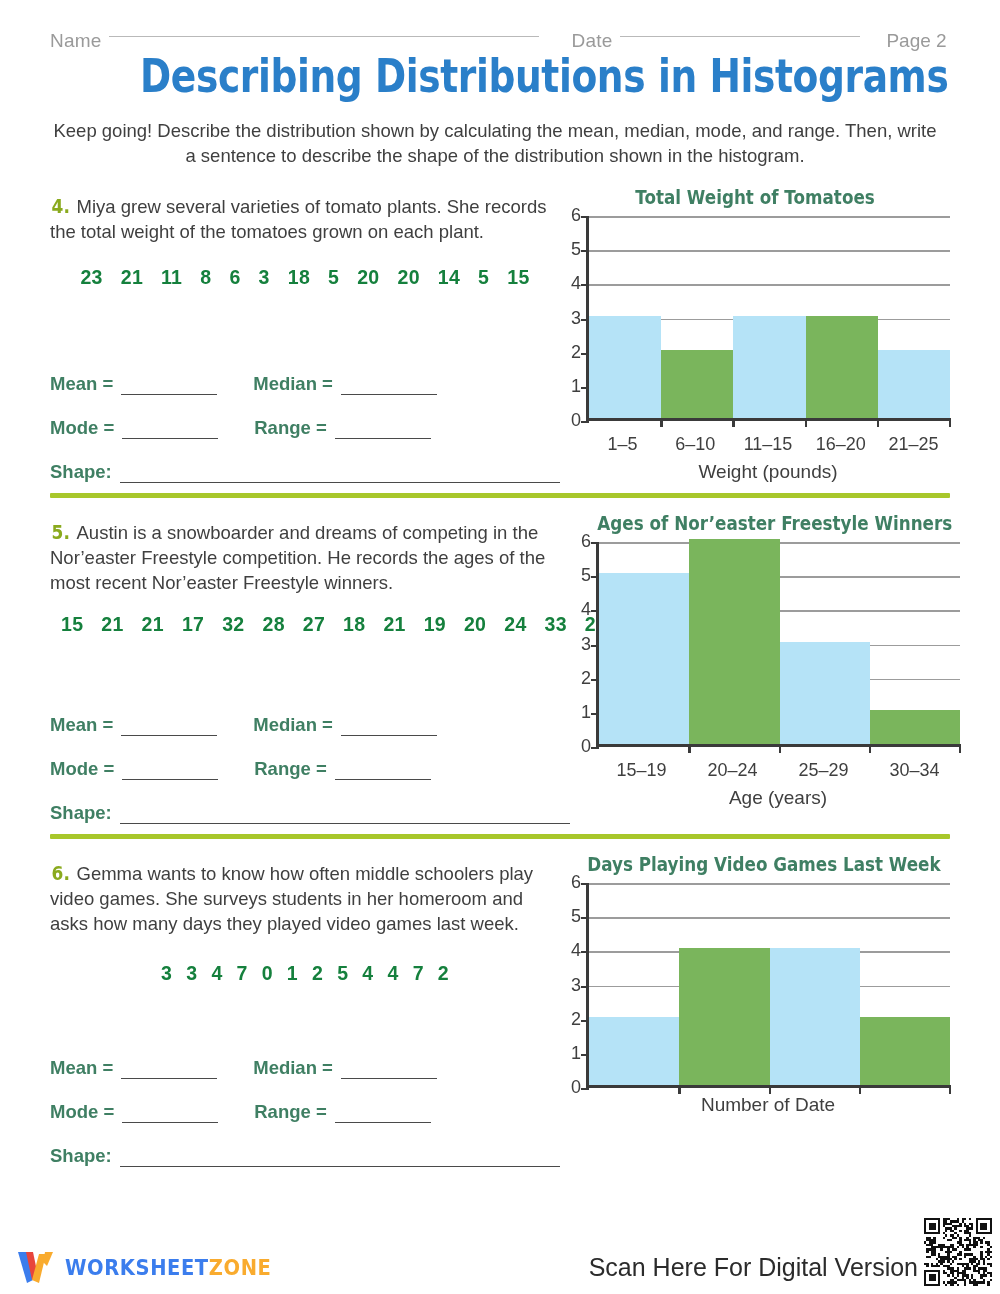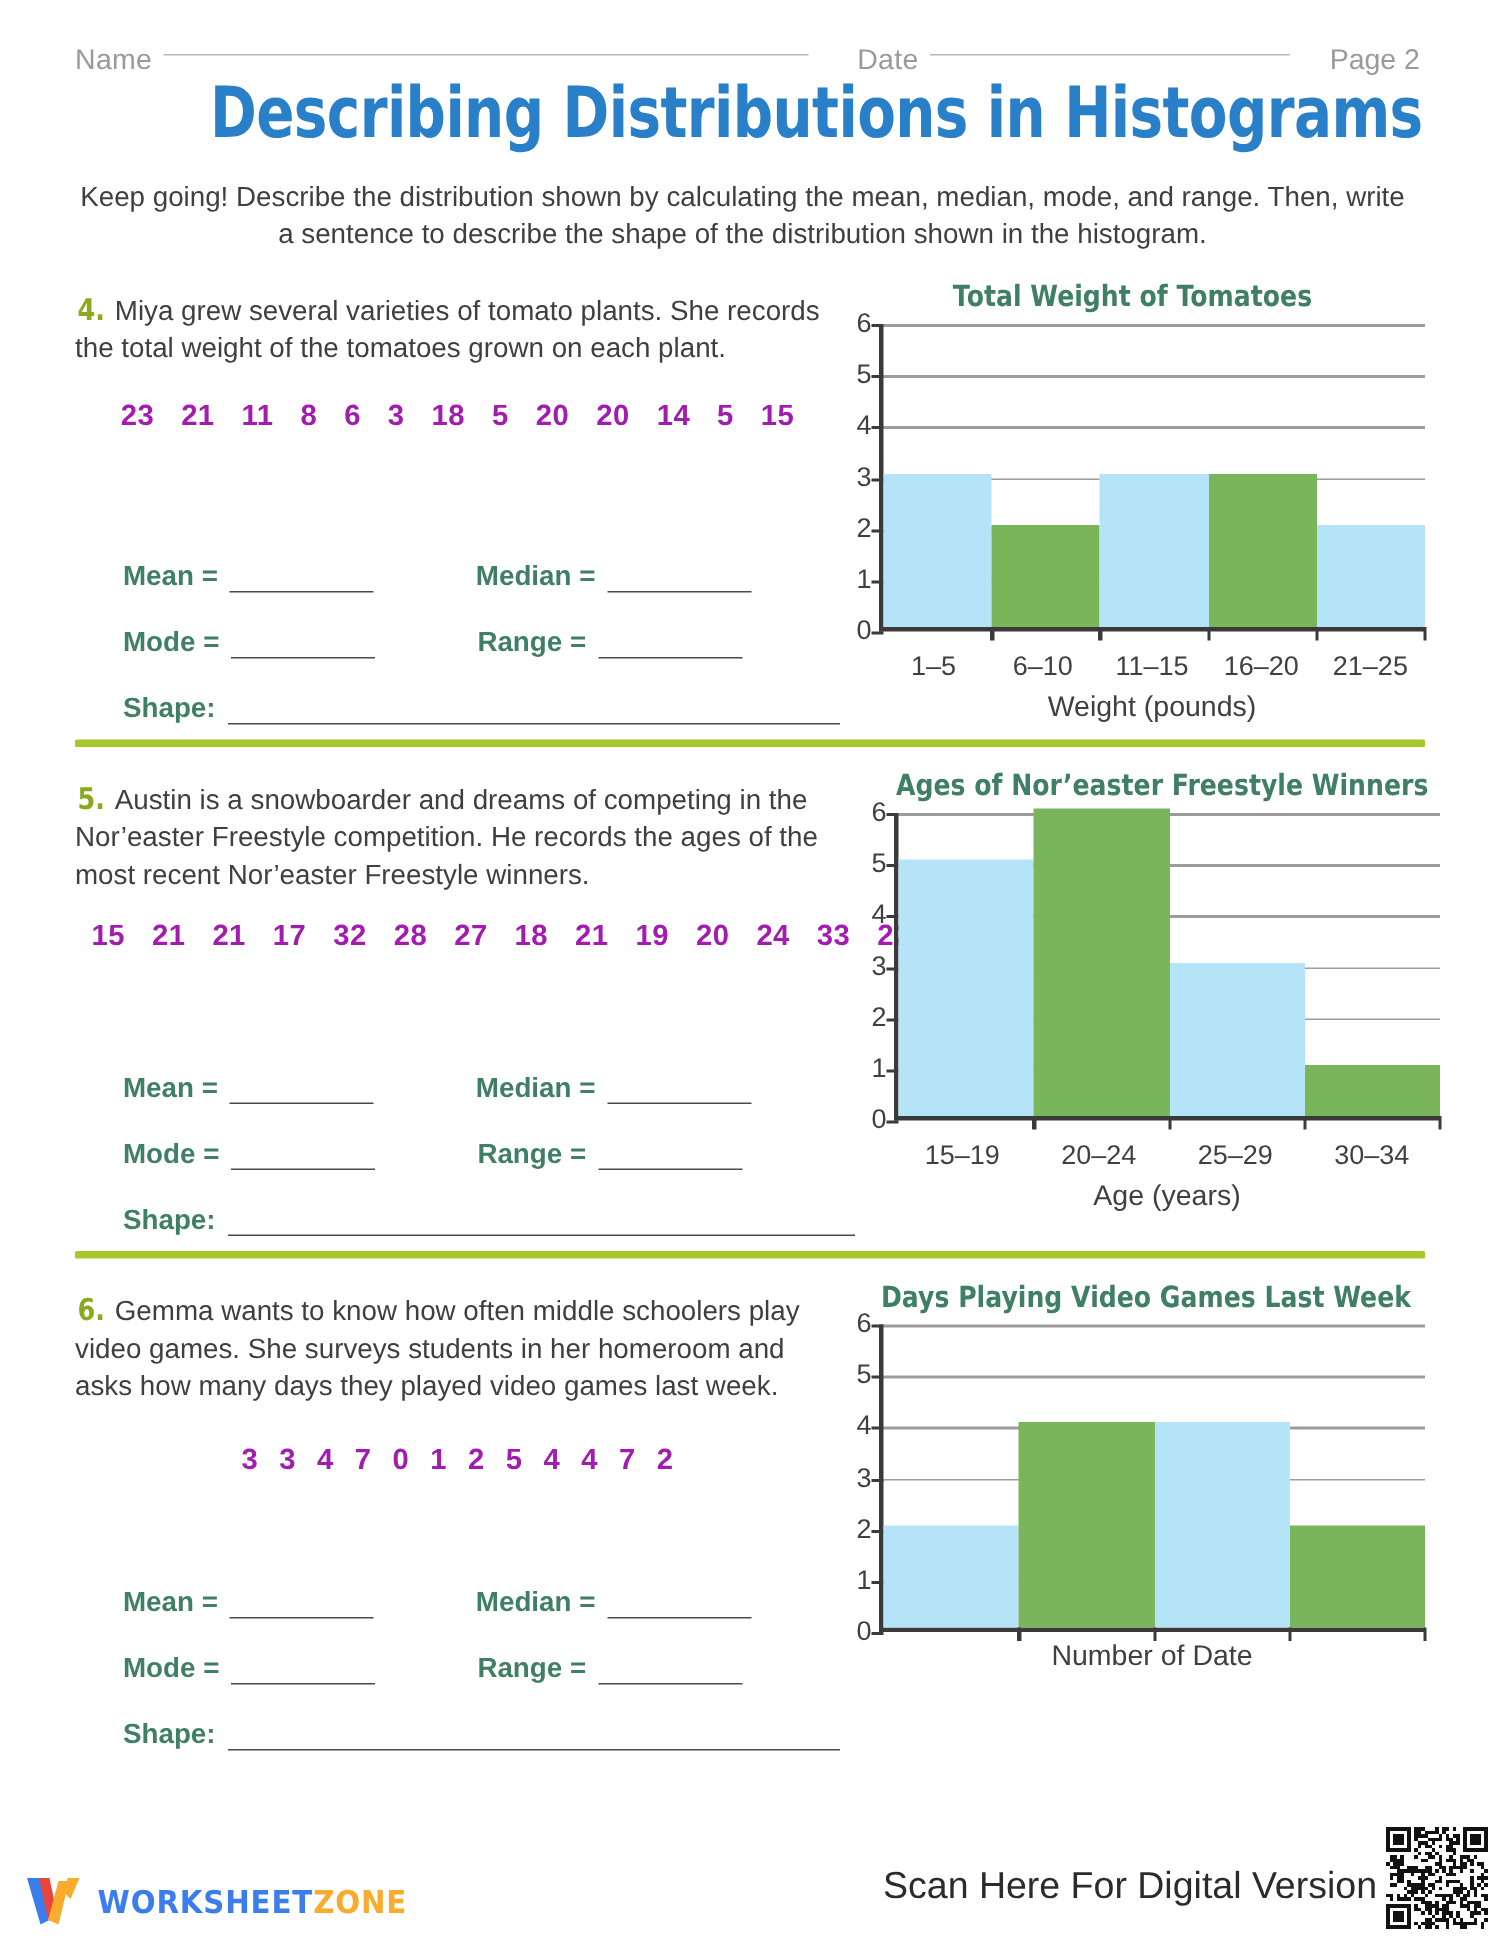--- a/index.html
+++ b/index.html
@@ -51,32 +51,32 @@
   .qtext { font-size: 18.5px; line-height: 25px; color: #3f3f3f; }
   .qnum {
     color: #8aaa1e; font-weight: bold;
     font-family: "DejaVu Sans", sans-serif;
     font-size: 20px; transform: scaleX(.85);
     display: inline-block; margin-right: 5px;
   }
 
   .data-row {
     display: flex; justify-content: center; gap: 0;
-    color: #a21caf; font-weight: bold; font-size: 19.5px;
+    color: #15803d; font-weight: bold; font-size: 19.5px;
     margin-top: 22px; letter-spacing: .3px;
   }
   .data-row span { padding: 0 9px; }
   .data-row.wide span { padding: 0 7px; }
   .data-row.w5 { justify-content: space-between; padding: 0 2px; }
 
   .answers { margin-top: 14px; }
   .ans-line { display: flex; align-items: flex-end; margin-bottom: 22px; }
   .ans-label {
     color: #3f7f63; font-weight: bold; font-size: 18.5px;
-    white-space: nowrap; font-family: "Liberation Sans", sans-serif; margin-left: 32px;
+    white-space: nowrap; font-family: "Liberation Sans", sans-serif;
   }
   .ans-blank { border-bottom: 1.6px solid #4a4a4a; width: 96px; margin-left: 8px; height: 15px; }
   .ans-gap { width: 36px; }
   .shape-line { display: flex; align-items: flex-end; }
   .shape-blank { border-bottom: 1.6px solid #4a4a4a; flex: 1; margin-left: 8px; height: 15px; }
 
   .divider { height: 5px; background: #a8c72b; margin: 10px 0 0 0; border-radius: 1px; }
 
   
   .chart-wrap { width: 390px; margin-left: 0; }
@@ -115,21 +115,21 @@
   .logo { position: absolute; left: 14px; bottom: 8px; display: flex; align-items: center; }
   .logo-mark { width: 42px; height: 36px; position: relative; margin-right: 9px; }
   .logo-text {
     font-family: "DejaVu Sans", sans-serif; font-weight: bold;
     font-size: 21px; letter-spacing: .6px; transform: scaleX(.93);
     transform-origin: left center;
   }
   .lt-blue { color: #3b7ded; }
   .lt-orange { color: #f9ab2e; }
   .scan {
-    position: absolute; right: 82px; bottom: 22px;
+    position: absolute; right: 82px; bottom: 12px;
     font-size: 25px; color: #2b2b2b;
   }
   .qr { position: absolute; right: 8px; bottom: 8px; width: 68px; height: 68px; background: #fff; }
 </style>
 </head>
 <body>
 
 <div class="page">
 
   <div class="hdr">

